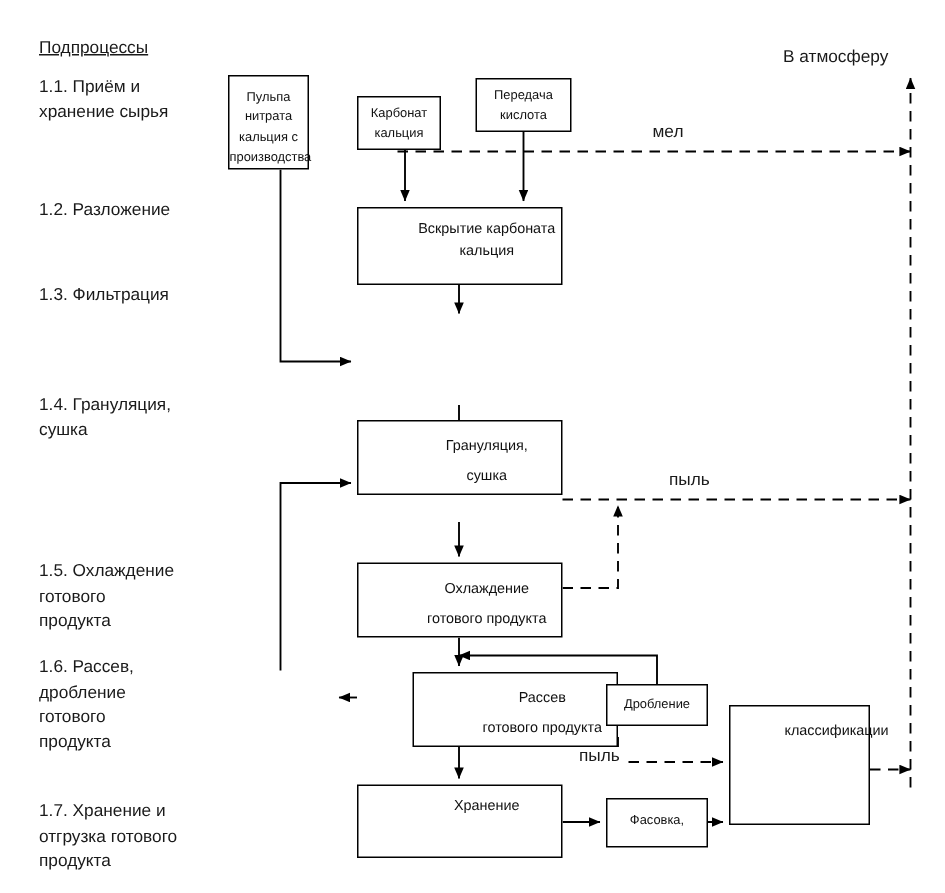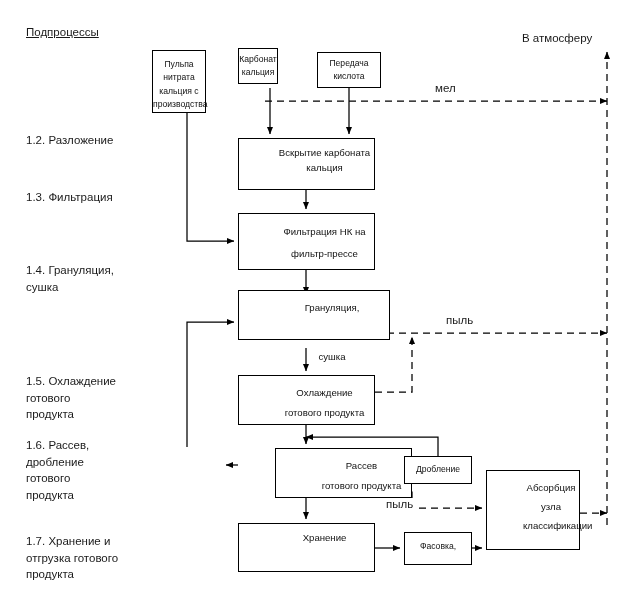--- a/index.html
+++ b/index.html
@@ -69,20 +69,22 @@
   .t9  { font-size: 8.6px; }
   .t10 { font-size: 9.6px; padding-left: 36px; }
 </style>
 </head>
 <body>
 
 <div id="canvas">
 
   <div class="header">Подпроцессы</div>
 
+  <div class="stage-label" style="left:26px; top:50px;">1.1. Приём и
+хранение сырья</div>
   <div class="stage-label" style="left:26px; top:132px;">1.2. Разложение</div>
   <div class="stage-label" style="left:26px; top:189px;">1.3. Фильтрация</div>
   <div class="stage-label" style="left:26px; top:262px;">1.4. Грануляция,
 сушка</div>
   <div class="stage-label" style="left:26px; top:373px;">1.5. Охлаждение
 готового
 продукта</div>
   <div class="stage-label" style="left:26px; top:437px;">1.6. Рассев,
 дробление
 готового
@@ -144,41 +146,37 @@
     </g>
   </svg>
 
   <div class="node pad-top t9" style="left:152px; top:50px; width:54px; height:63px;">
     <span class="ln">Пульпа</span>
     <span class="ln">нитрата</span>
     <span class="ln">кальция с</span>
     <span class="ln">производства</span>
   </div>
 
-  <div class="node center t9" style="left:238px; top:48px; width:40px; height:36px;">
+  <div class="node center t9" style="left:238px; top:64px; width:56px; height:36px;">
     <span class="ln">Карбонат</span>
     <span class="ln">кальция</span>
   </div>
 
   <div class="node center t9" style="left:317px; top:52px; width:64px; height:36px;">
     <span class="ln">Передача</span>
     <span class="ln">кислота</span>
   </div>
 
   <div class="node pad-top t10" style="left:238px; top:138px; width:137px; height:52px;">
     <span class="ln">Вскрытие карбоната</span>
     <span class="ln">кальция</span>
   </div>
 
-  <div class="node pad-top t10" style="left:238px; top:213px; width:137px; height:57px; line-height:2.3;">
-    <span class="ln">Фильтрация НК на</span>
-    <span class="ln">фильтр-прессе</span>
-  </div>
-
-  <div class="node pad-top t10" style="left:238px; top:290px; width:152px; height:50px; line-height:2.1;gap:29px;">
+
+  <div class="node pad-top t10" style="left:238px; top:280px; width:137px; height:50px; line-height:2.1;">
     <span class="ln">Грануляция,</span>
     <span class="ln">сушка</span>
   </div>
 
   <div class="node pad-top t10" style="left:238px; top:375px; width:137px; height:50px; line-height:2.1;">
     <span class="ln">Охлаждение</span>
     <span class="ln">готового продукта</span>
   </div>
 
   <div class="node pad-top t10" style="left:238px; top:448px; width:137px; height:50px; line-height:2.1;margin-left:37px;">
@@ -193,21 +191,20 @@
 
   <div class="node pad-top t9" style="left:404px; top:532px; width:68px; height:33px;">
     <span class="ln">Фасовка,</span>
   </div>
 
   <div class="node pad-top t10" style="left:238px; top:523px; width:137px; height:49px;">
     <span class="ln">Хранение</span>
   </div>
 
   <div class="node pad-top t10" style="left:486px; top:470px; width:94px; height:80px; line-height:2.0;">
-    <span class="ln">Абсорбция узла</span>
     <span class="ln">классификации</span>
   </div>
 
   <div class="free-label" style="left:432px; top:82px;">мел</div>
   <div class="free-label" style="left:443px; top:314px;">пыль</div>
   <div class="free-label" style="left:383px; top:498px;">пыль</div>
   <div class="free-label" style="left:519px; top:32px;">В  атмосферу</div>
 
 </div>
 

